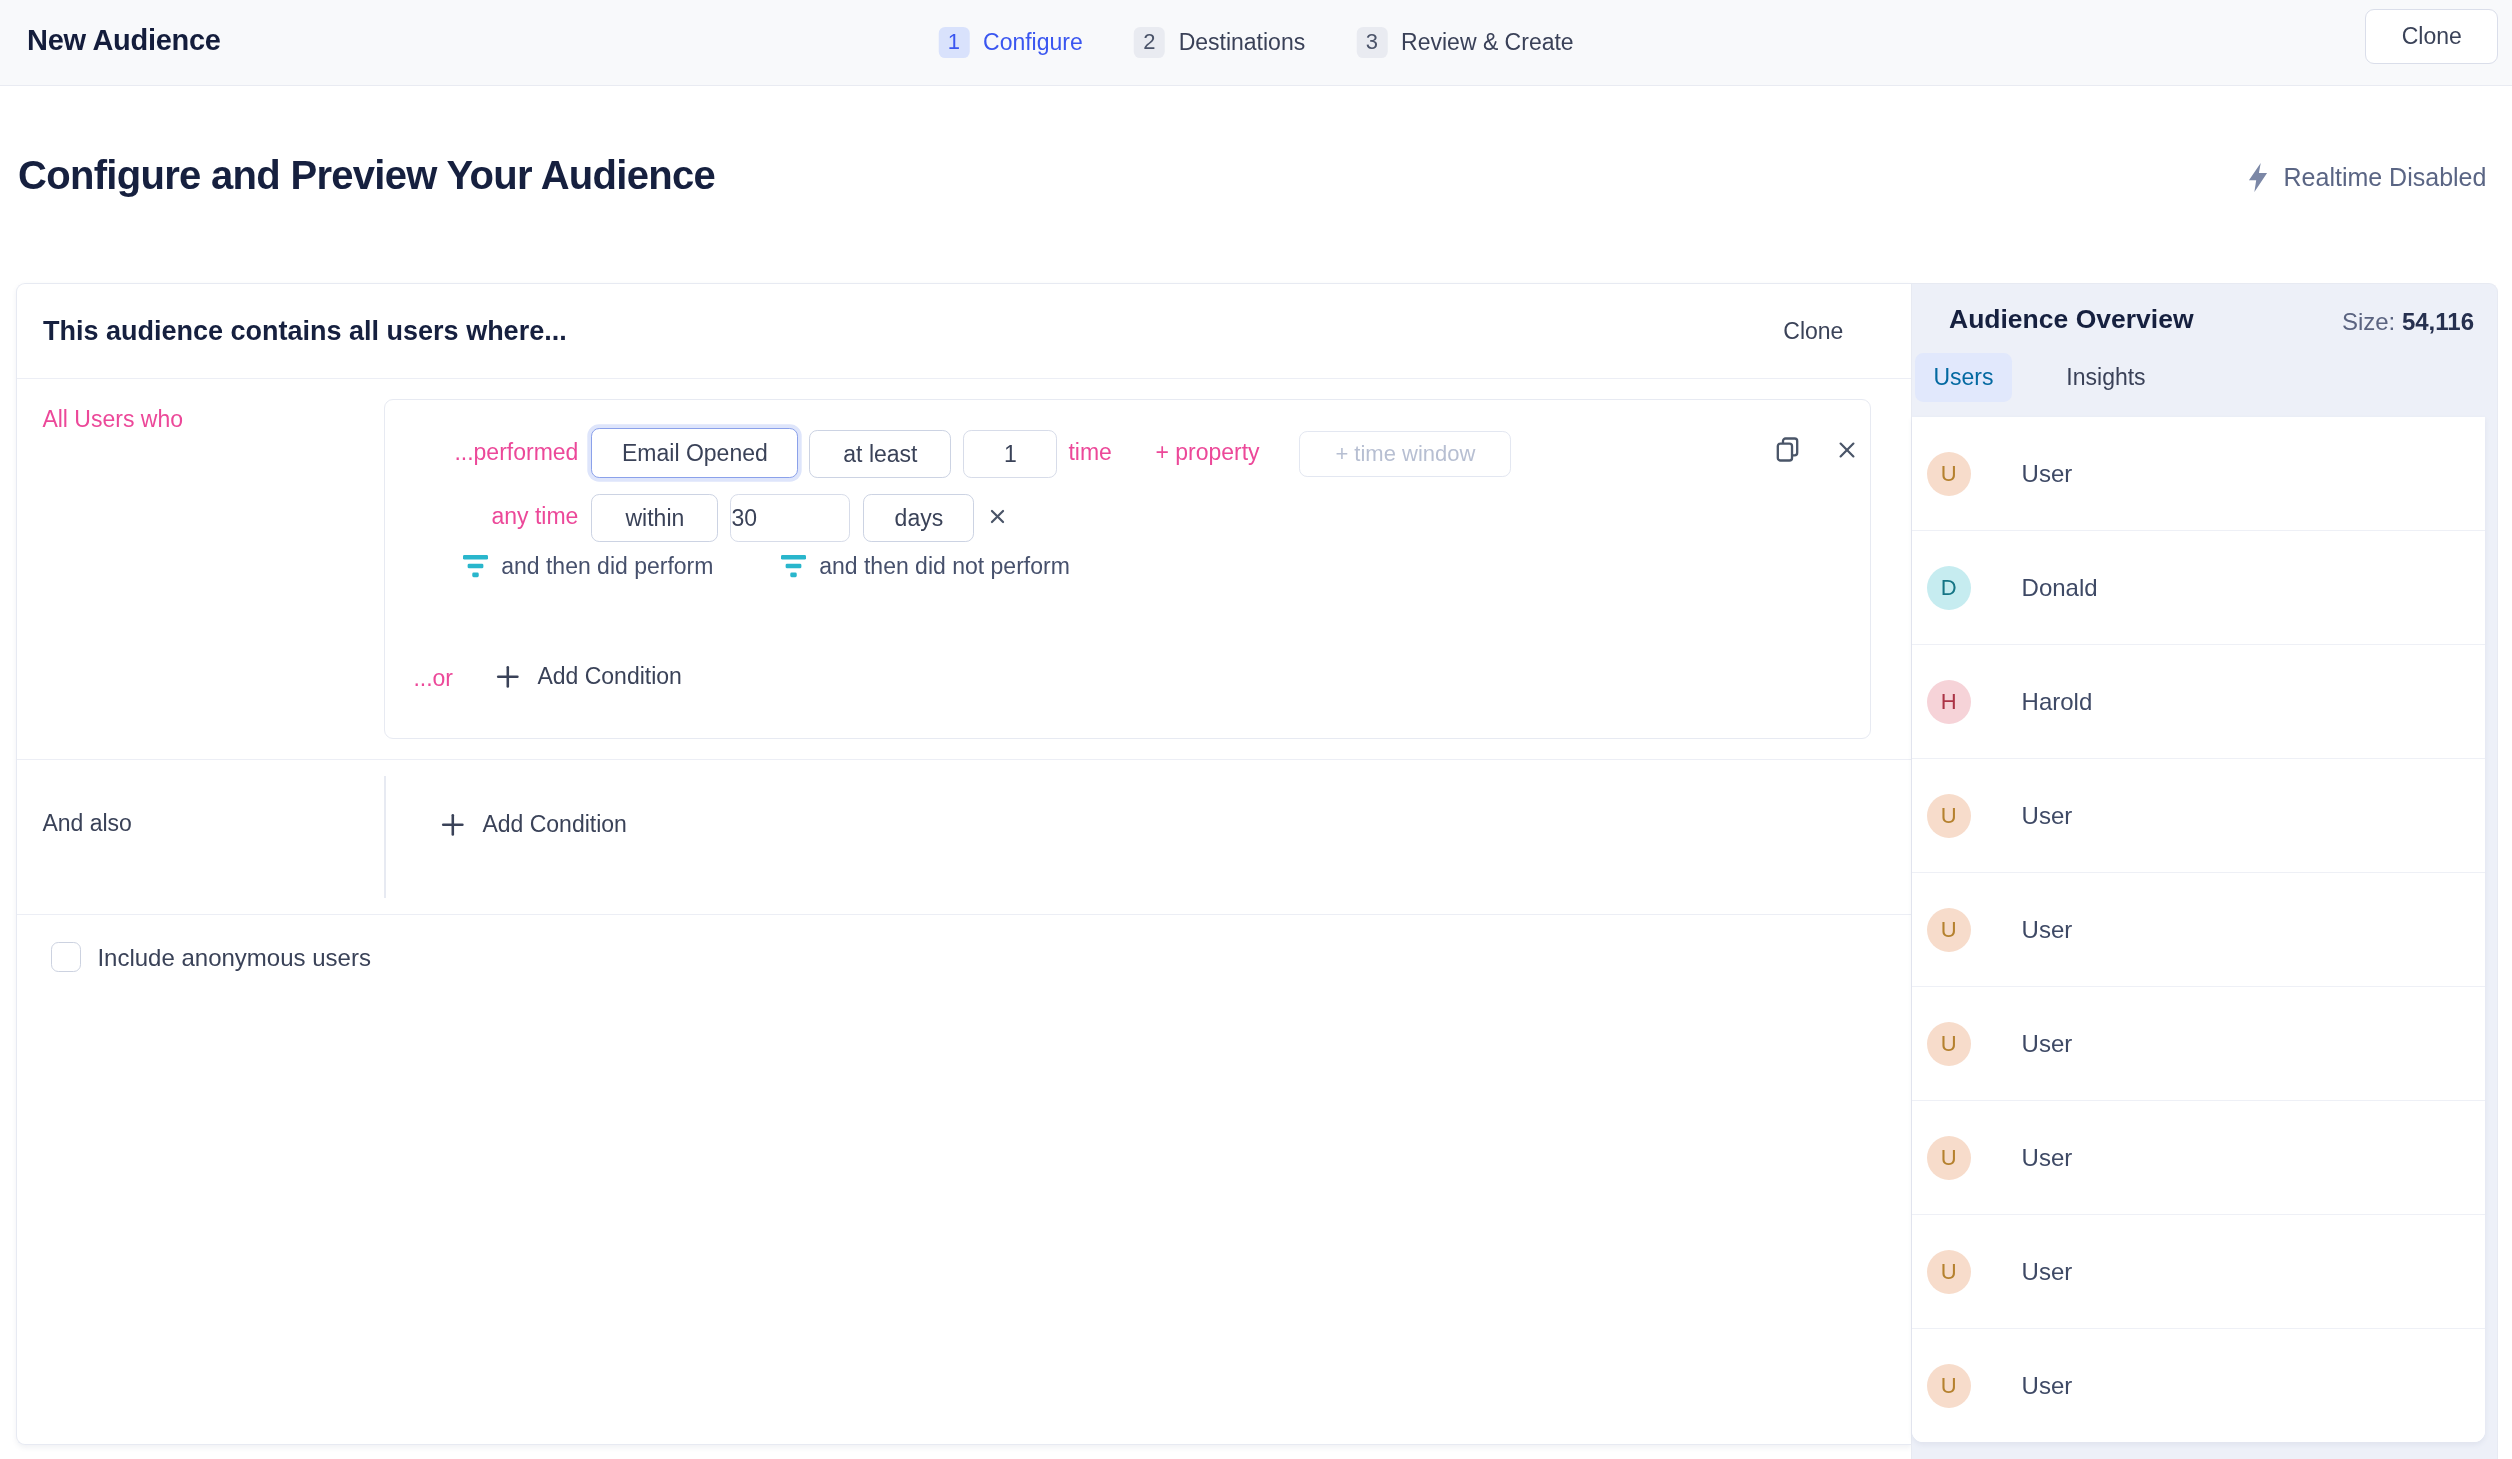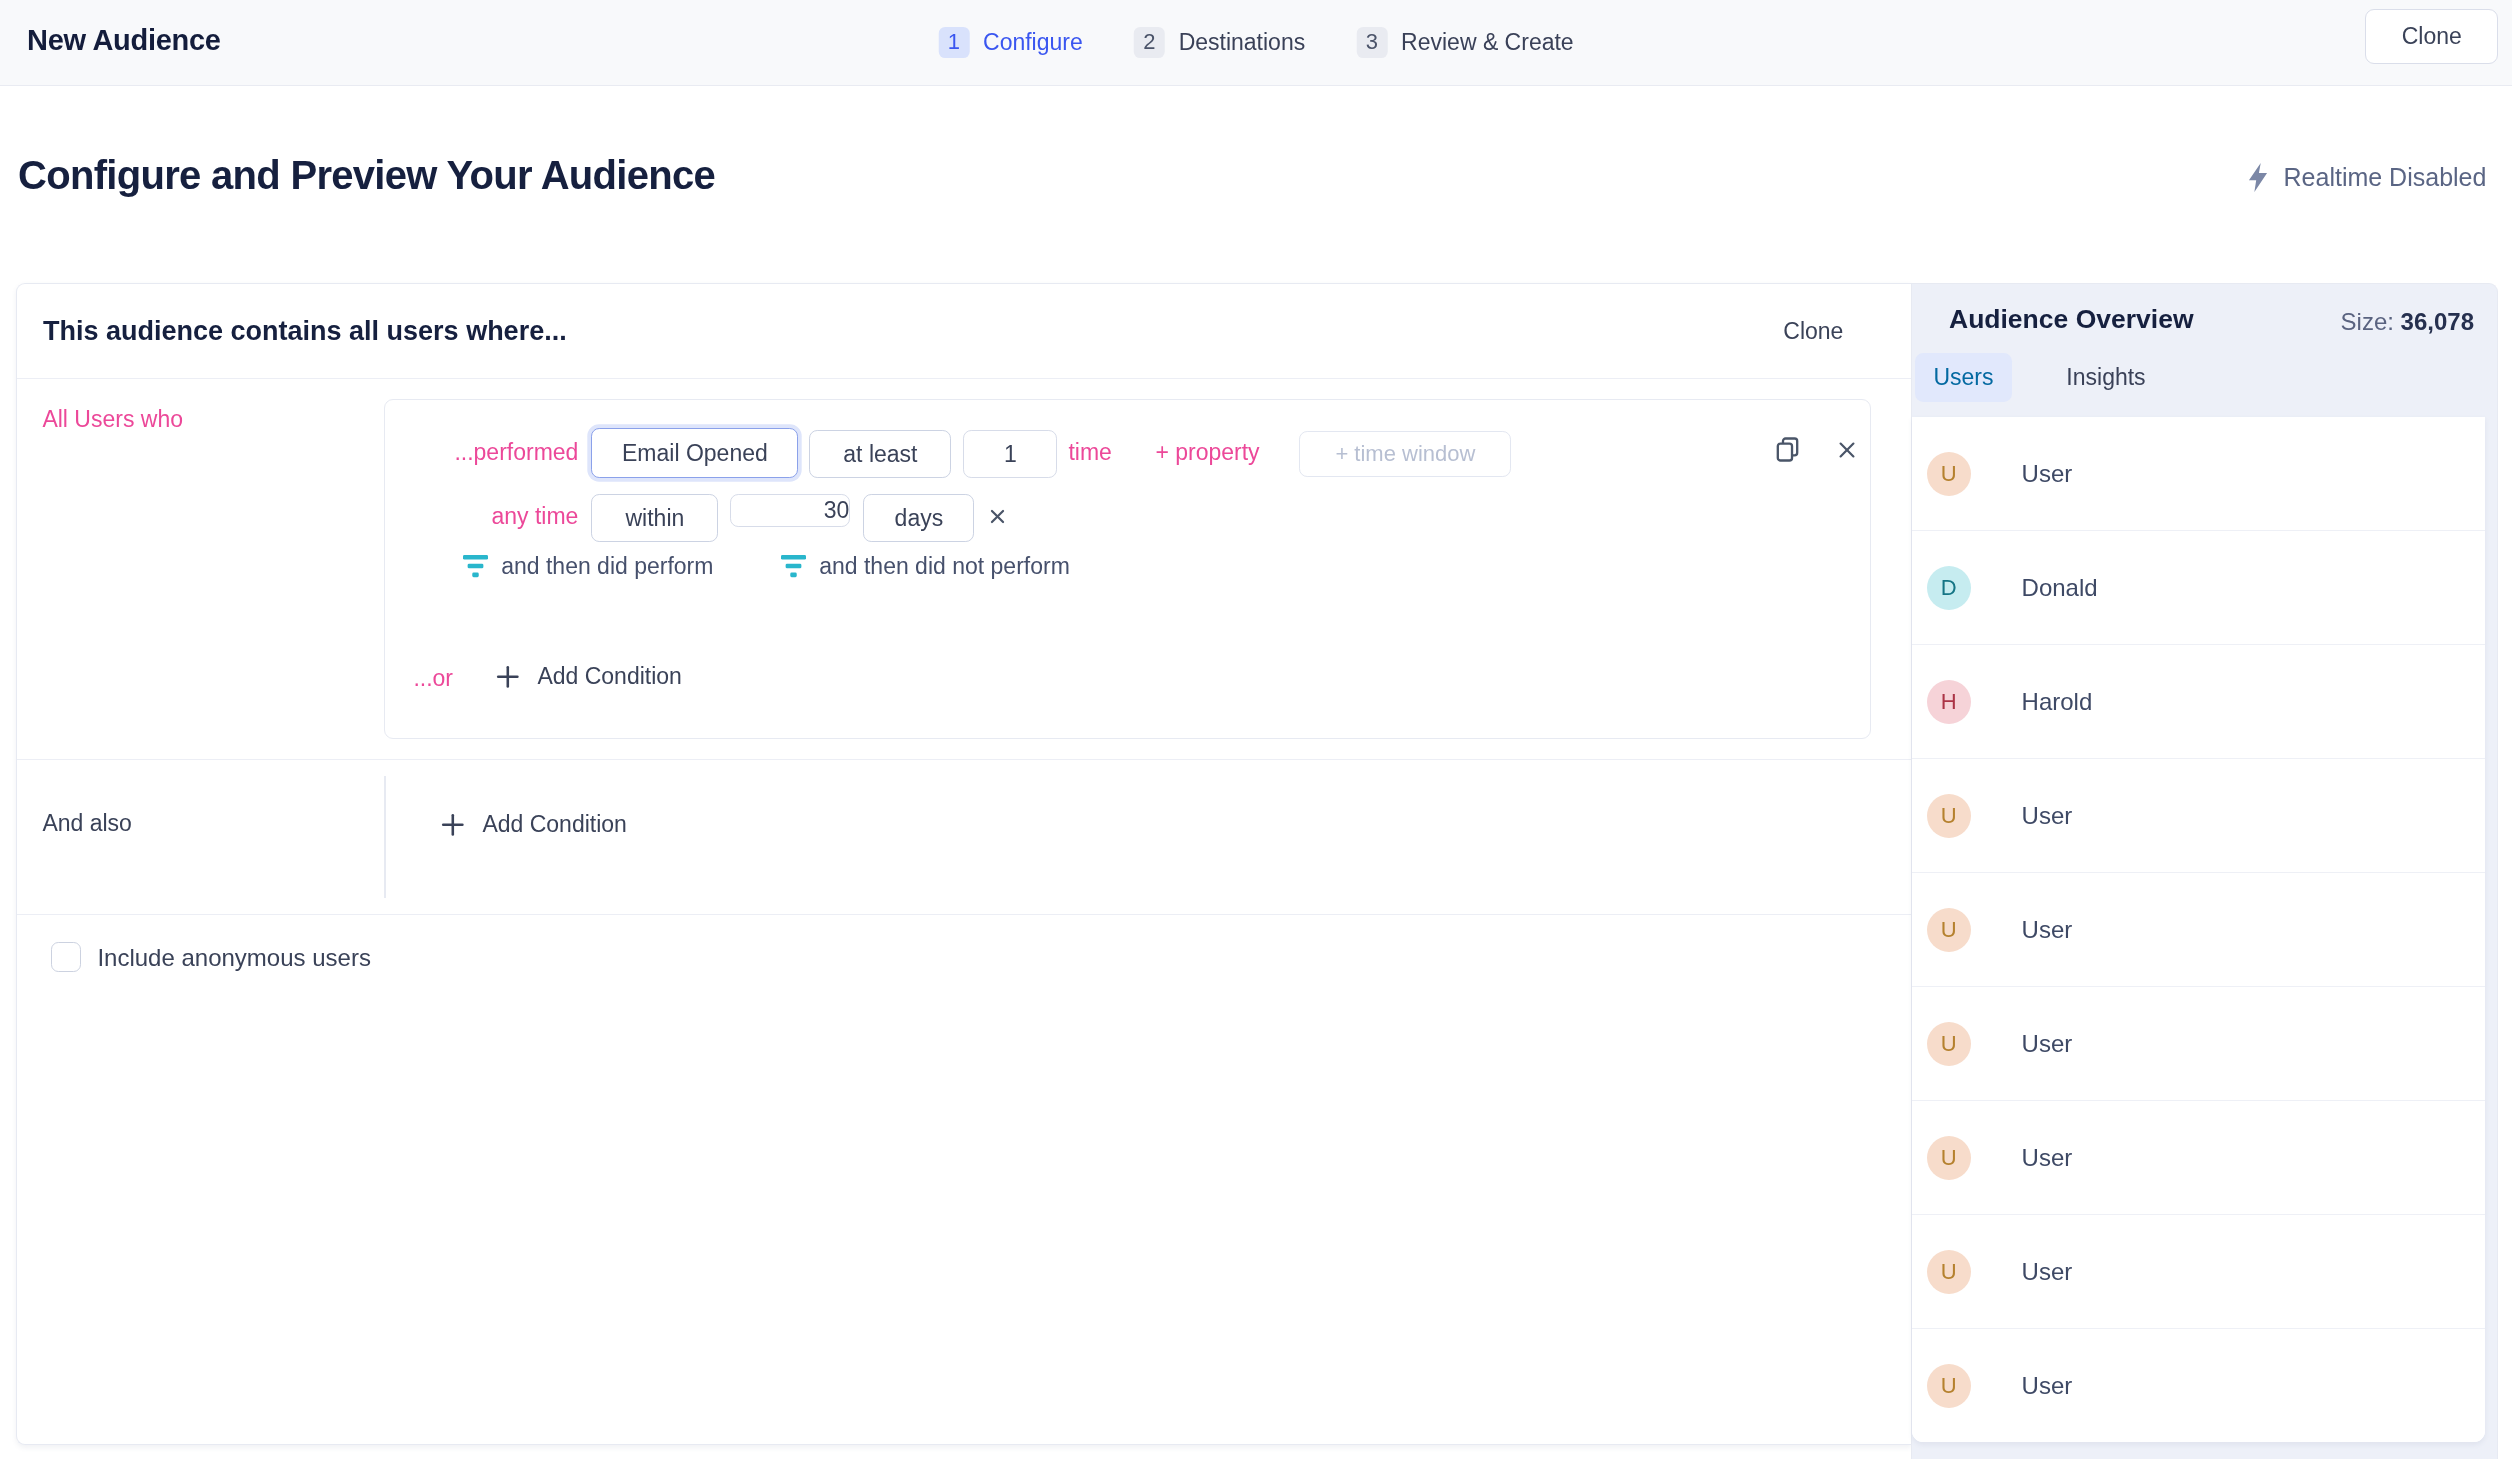--- a/index.html
+++ b/index.html
@@ -144,21 +144,21 @@
       </button>
       <button class="icon-btn" style="left:1451px; top:39px;">
         <svg width="22" height="22" viewBox="0 0 24 24" stroke="#4a5568" stroke-width="2.4" stroke-linecap="round">
           <line x1="5" y1="5" x2="19" y2="19"></line>
             <line x1="19" y1="5" x2="5" y2="19"></line>
         </svg>
       </button>
 
       <div class="t right" style="left:58px; top:103px; width:135px;">any time</div>
       <button class="btn" style="left:206px; top:94px; width:127px; height:48px;">within</button>
-      <input class="btn input" style="left: 345px; top: 94px; width: 120px; height: 33px; text-align: right; padding-left: 11px;" value="30">
+      <input class="btn input" style="left: 345px; top: 94px; width: 120px; height: 48px; text-align: left;" value="30">
       <button class="btn" style="left:478px; top:94px; width:111px; height:48px;">days</button>
       <button class="icon-btn" style="left:603px; top:107px;">
         <svg width="19" height="19" viewBox="0 0 24 24" stroke="#4a5568" stroke-width="2.8" stroke-linecap="round">
           <line x1="5" y1="5" x2="19" y2="19"></line>
             <line x1="19" y1="5" x2="5" y2="19"></line>
         </svg>
       </button>
 
       <div class="link-row" style="left:78px; top:153px;">
         <svg width="25" height="25" viewBox="0 0 27 27" fill="#29b6cc">
@@ -203,21 +203,21 @@
   <div class="section-c">
     <div class="checkbox"></div>
     <div class="checkbox-label">Include anonymous users</div>
   </div>
 </div>
 
 <div class="panel">
   <div class="panel-title">Audience Overview</div>
   <div class="panel-size">
     <span>Size:</span>
-    <b>36,078</b>
+    <b>54,116</b>
   </div>
   <div class="tab tab-users">Users</div>
   <div class="tab tab-insights">Insights</div>
   <div class="user-list" id="user-list">
       <div class="user-row">
         <div class="avatar peach">U</div>
         <div class="user-name">User</div>
       </div>
       <div class="user-row">
         <div class="avatar teal">D</div>

